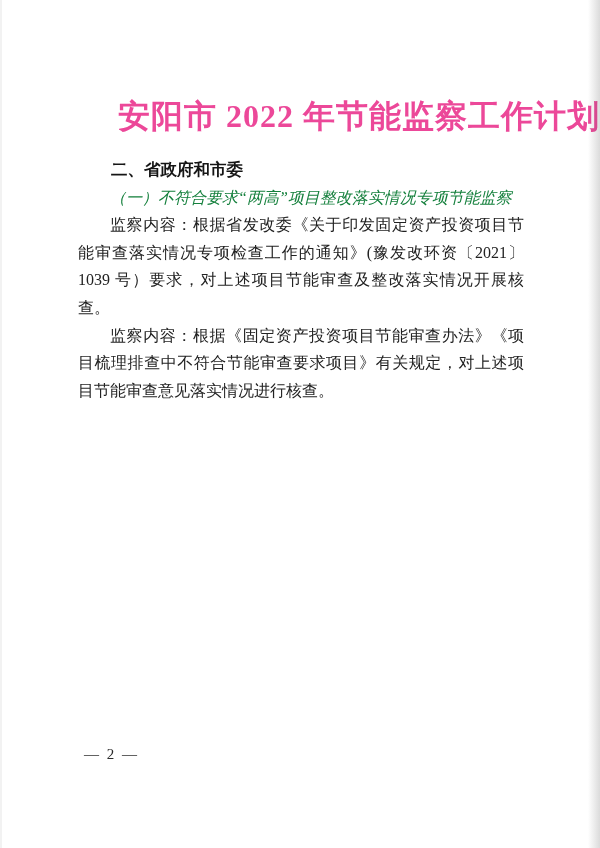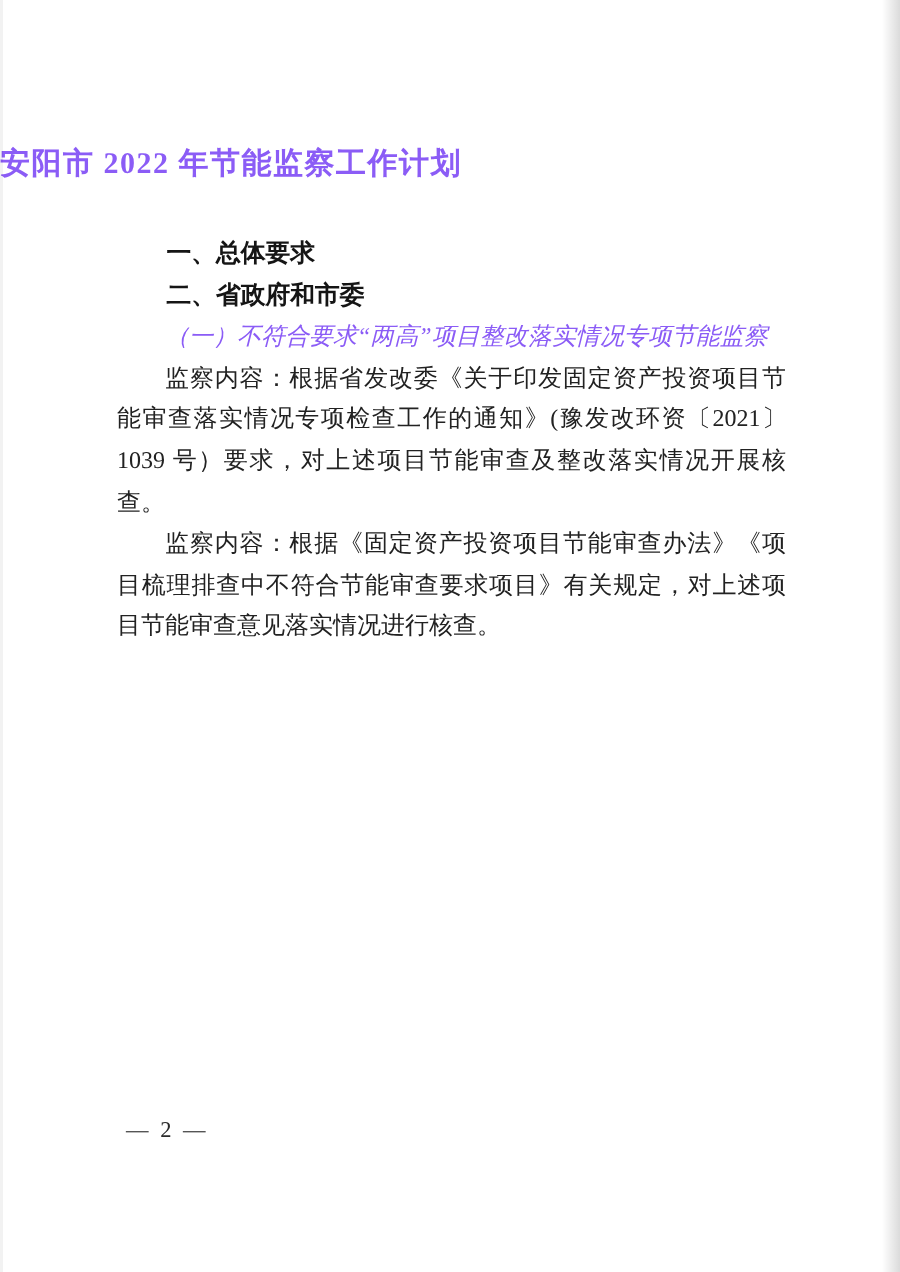--- a/index.html
+++ b/index.html
@@ -12,47 +12,47 @@
   .page {
     position: relative;
     width: 600px; height: 848px;
     background: #ffffff;
     color: #1d1d1d;
   }
   .doc-title {
     position: absolute;
     top: 95px; left: 0; right: 0;
     margin: 0;
-    text-align: left;
+    text-align: right;
     font-family: "Liberation Serif", "DejaVu Serif", serif;
     font-weight: bold;
-    font-size: 20px;
+    font-size: 32px;
     letter-spacing: 1px;
-    color: #8b5cf6;
+    color: #ec4899;
   }
   .doc-body {
     position: absolute;
     top: 156px; left: 78px;
     width: 446px;
     font-size: 16px;
     line-height: 27.6px;
     text-align: justify;
     color: #222222;
   }
   .doc-body p { margin: 0; text-indent: 2em; }
   .section-heading {
     font-family: "Liberation Sans", "DejaVu Sans", sans-serif;
     font-weight: bold;
     font-size: 16.5px;
     color: #151515;
     text-align: left;
   }
   .sub-heading {
     font-style: italic;
-    color: #8b5cf6;
+    color: #15803d;
   }
   .page-number {
     position: absolute;
     left: 84px; top: 746px;
     font-size: 15px;
     letter-spacing: 2px;
     color: #2a2a2a;
   }
   .scan-edge-right {
     position: absolute;
@@ -70,21 +70,20 @@
   }
 </style>
 </head>
 <body>
 
 <div class="page">
 
   <h1 class="doc-title">安阳市 2022 年节能监察工作计划</h1>
 
   <div class="doc-body">
-    <p class="section-heading">一、总体要求</p>
     <p class="section-heading">二、省政府和市委</p>
     <p class="sub-heading">（一）不符合要求“两高”项目整改落实情况专项节能监察</p>
     <p>监察内容：根据省发改委《关于印发固定资产投资项目节能审查落实情况专项检查工作的通知》(豫发改环资〔2021〕1039 号）要求，对上述项目节能审查及整改落实情况开展核查。</p>
     <p>监察内容：根据《固定资产投资项目节能审查办法》《项目梳理排查中不符合节能审查要求项目》有关规定，对上述项目节能审查意见落实情况进行核查。</p>
   </div>
 
   <div class="page-number">— 2 —</div>
 
   <div class="scan-edge-right"></div>
   <div class="scan-edge-left"></div>

